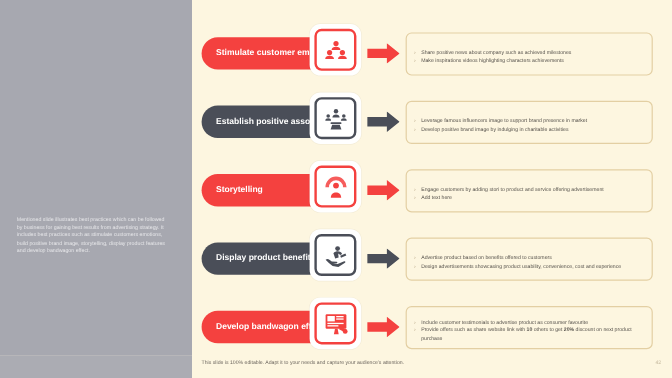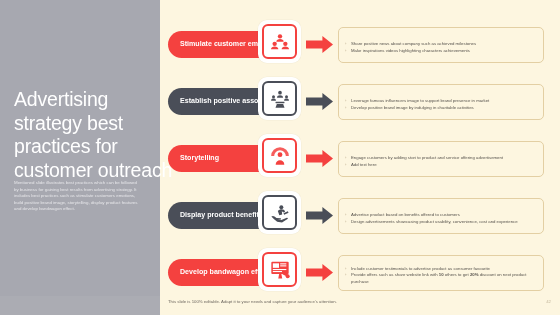--- a/index.html
+++ b/index.html
@@ -185,21 +185,20 @@
   }
 </style>
 </head>
 <body>
 
 <div class="slide">
 
   <div class="left-panel"></div>
   <div class="left-accent"></div>
 
-  <div class="title">Advertising strategy best practices for customer outreach</div>
   <div class="subtext">Mentioned slide illustrates best practices which can be followed by business for gaining best results from advertising strategy. It includes best practices such as stimulate customers emotions, build positive brand image, storytelling, display product features and develop bandwagon effect.</div>
 
   <div id="rows-host">
       <div class="row row-1">
         <div class="pill red">
           <span>Stimulate customer emotions</span>
         </div>
         <div class="tile">
           <div class="tile-inner">
             <svg width="20" height="20" viewBox="0 0 24 24" fill="#f4413f">

